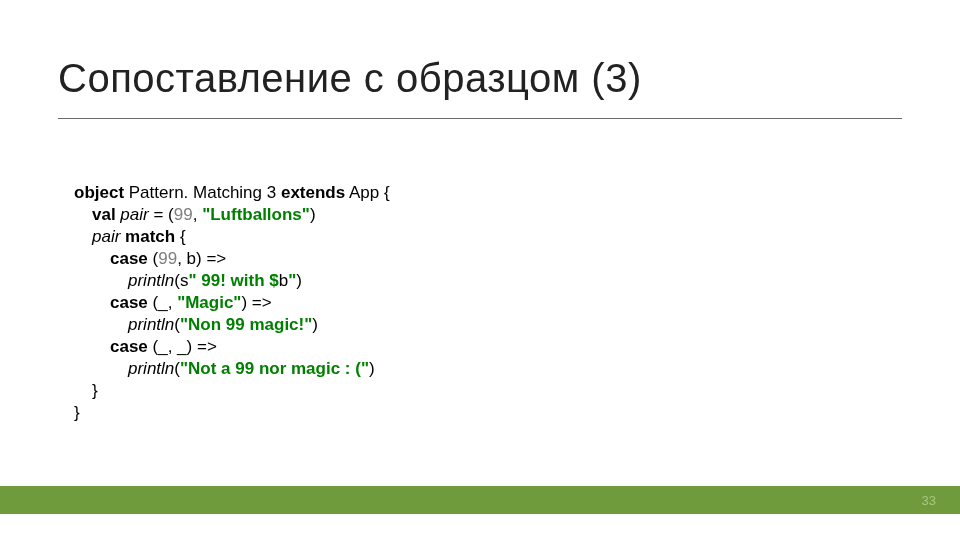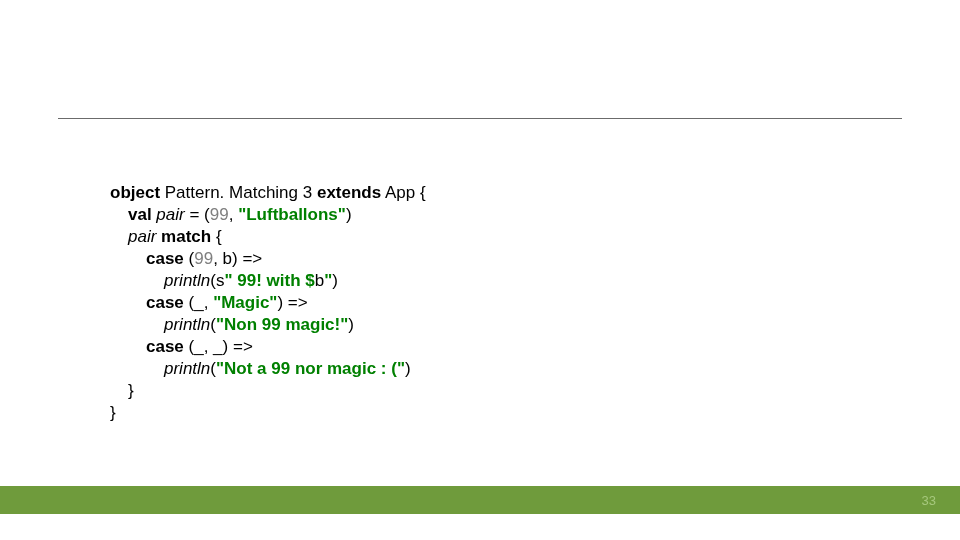--- a/index.html
+++ b/index.html
@@ -37,21 +37,20 @@
   }
   .code {
     position: absolute;
     top: 160px;
     left: 74px;
     font-family: Arial, "Helvetica Neue", sans-serif;
     font-size: 17px;
     line-height: 22px;
     white-space: pre;
     color: #000;
-    margin-left: 36px;
   }
   .kw { font-weight: bold; }
   .it { font-style: italic; }
   .num { color: #7f7f7f; }
   .str { color: #008000; font-weight: bold; }
   .footer {
     position: absolute;
     left: 0;
     bottom: 26px;
     width: 960px;
@@ -67,20 +66,21 @@
     text-align: right;
   }
   .ind1 { display:inline-block; width:18px; }
   .ind2 { display:inline-block; width:36px; }
   .ind3 { display:inline-block; width:54px; }
 </style>
 </head>
 <body>
 
 <div class="slide">
+  <div class="title">Сопоставление с образцом (3)</div>
   <div class="rule"></div>
 
   <div class="code">
 <span><span class="kw">object</span><span> Pattern. Matching 3 </span><span class="kw">extends</span><span> App {</span></span>
 <span><span class="ind1"></span><span class="kw">val</span><span class="it"> pair</span><span> = (</span><span class="num">99</span><span>, </span><span class="str">"Luftballons"</span><span>)</span></span>
 <span><span class="ind1"></span><span class="it">pair</span><span> </span><span class="kw">match</span><span> {</span></span>
 <span><span class="ind2"></span><span class="kw">case</span><span> (</span><span class="num">99</span><span>, b) =&gt;</span></span>
 <span><span class="ind3"></span><span class="it">println</span><span>(</span><span>s</span><span class="str">" 99! with $</span><span>b</span><span class="str">"</span><span>)</span></span>
 <span><span class="ind2"></span><span class="kw">case</span><span> (_, </span><span class="str">"Magic"</span><span>) =&gt;</span></span>
 <span><span class="ind3"></span><span class="it">println</span><span>(</span><span class="str">"Non 99 magic!"</span><span>)</span></span>

